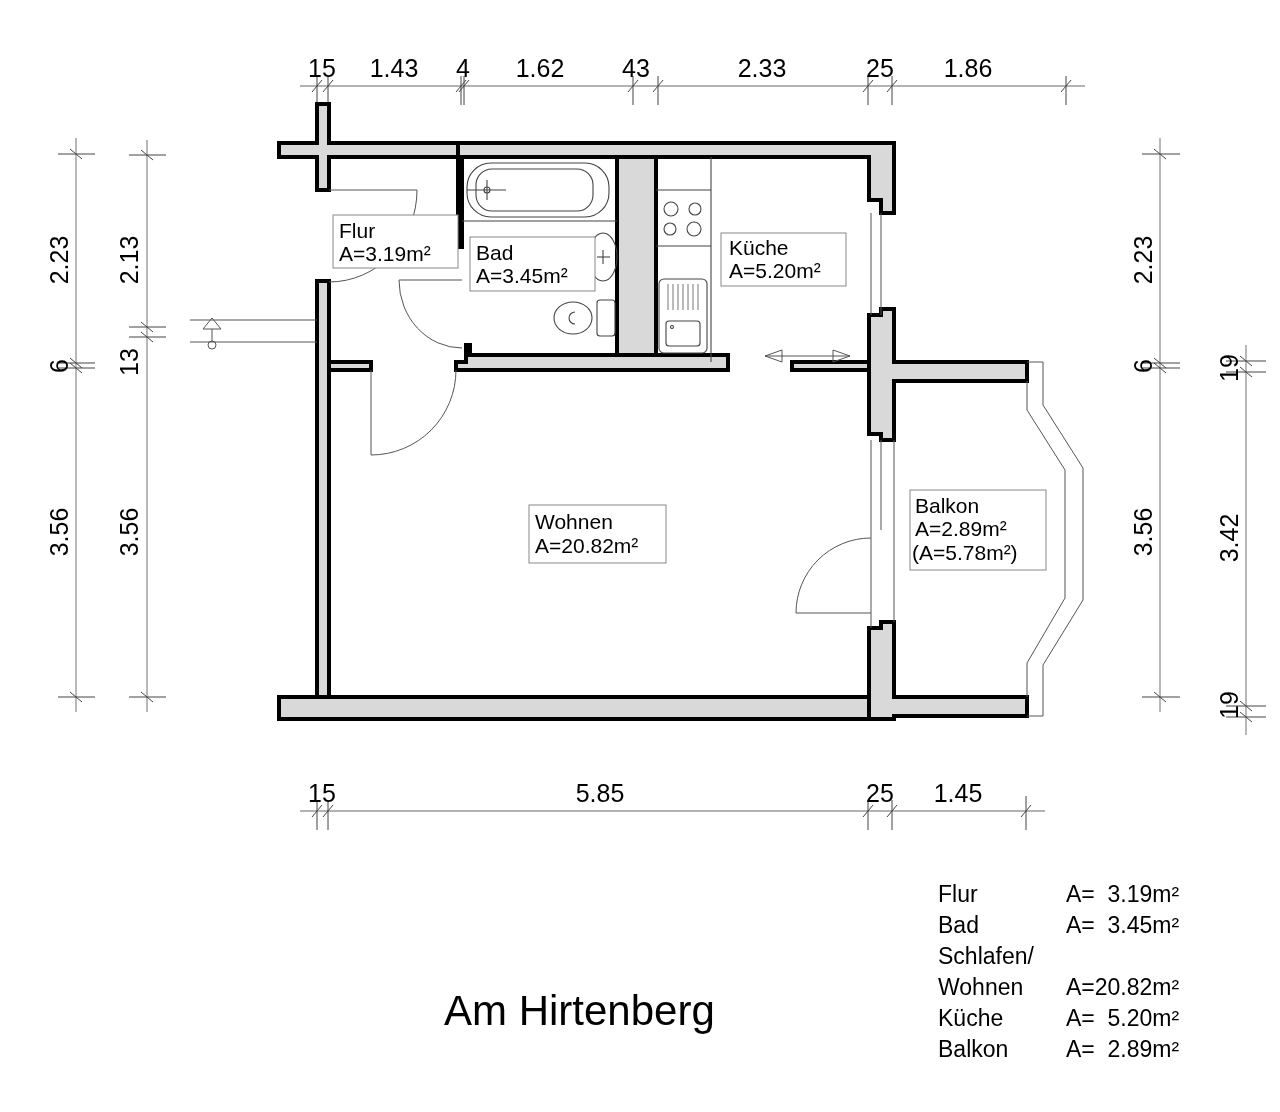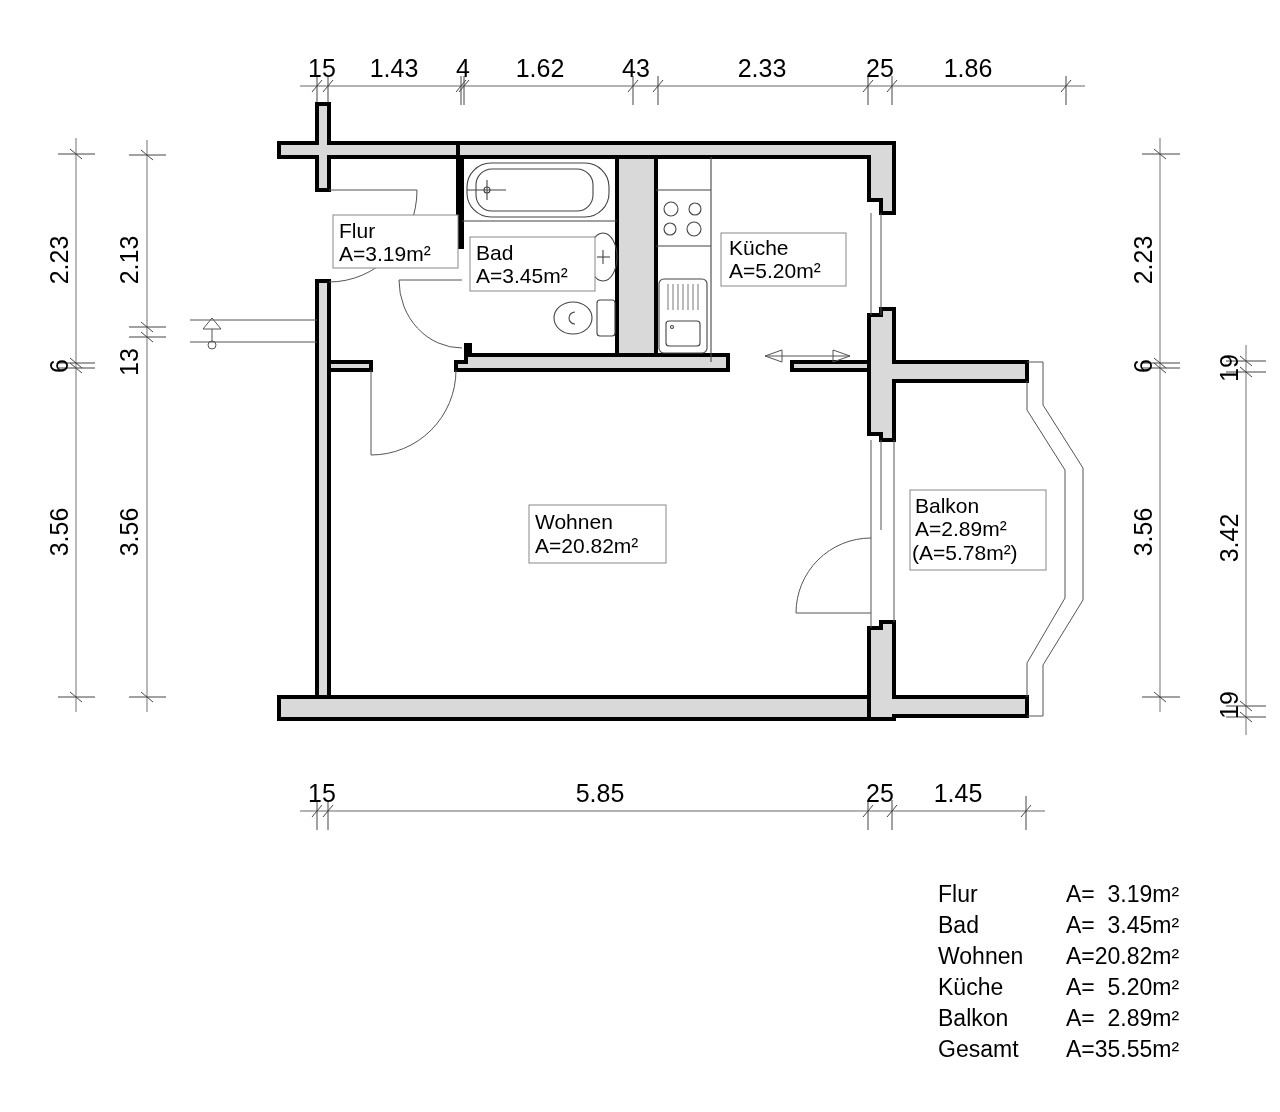--- a/index.html
+++ b/index.html
@@ -269,40 +269,41 @@
   </g>
   <g>
     <rect class="lblbox" x="910" y="490" width="136" height="80"></rect>
     <text class="lbl" x="915" y="513">Balkon</text>
     <text class="lbl" x="915" y="536">A=2.89m²</text>
     <text class="lbl" x="912" y="560">(A=5.78m²)</text>
   </g>
 </svg>
 
 <div class="title">
+  <div>Am Hirtenberg</div>
 </div>
 
 <div class="summary">
   <div class="row">
       <span class="room">Flur</span>
       <span style="white-space:pre">A=  3.19m²</span>
     </div>
   <div class="row">
       <span class="room">Bad</span>
       <span style="white-space:pre">A=  3.45m²</span>
     </div>
   <div class="row">
+      <span class="room">Schlafen/</span>
+      <span style="white-space:pre"></span>
+    </div>
+  <div class="row">
       <span class="room">Wohnen</span>
       <span style="white-space:pre">A=20.82m²</span>
     </div>
   <div class="row">
       <span class="room">Küche</span>
       <span style="white-space:pre">A=  5.20m²</span>
     </div>
   <div class="row">
       <span class="room">Balkon</span>
       <span style="white-space:pre">A=  2.89m²</span>
     </div>
-  <div class="row">
-      <span class="room">Gesamt</span>
-      <span style="white-space:pre">A=35.55m²</span>
-    </div>
 </div>
 
 </body></html>

